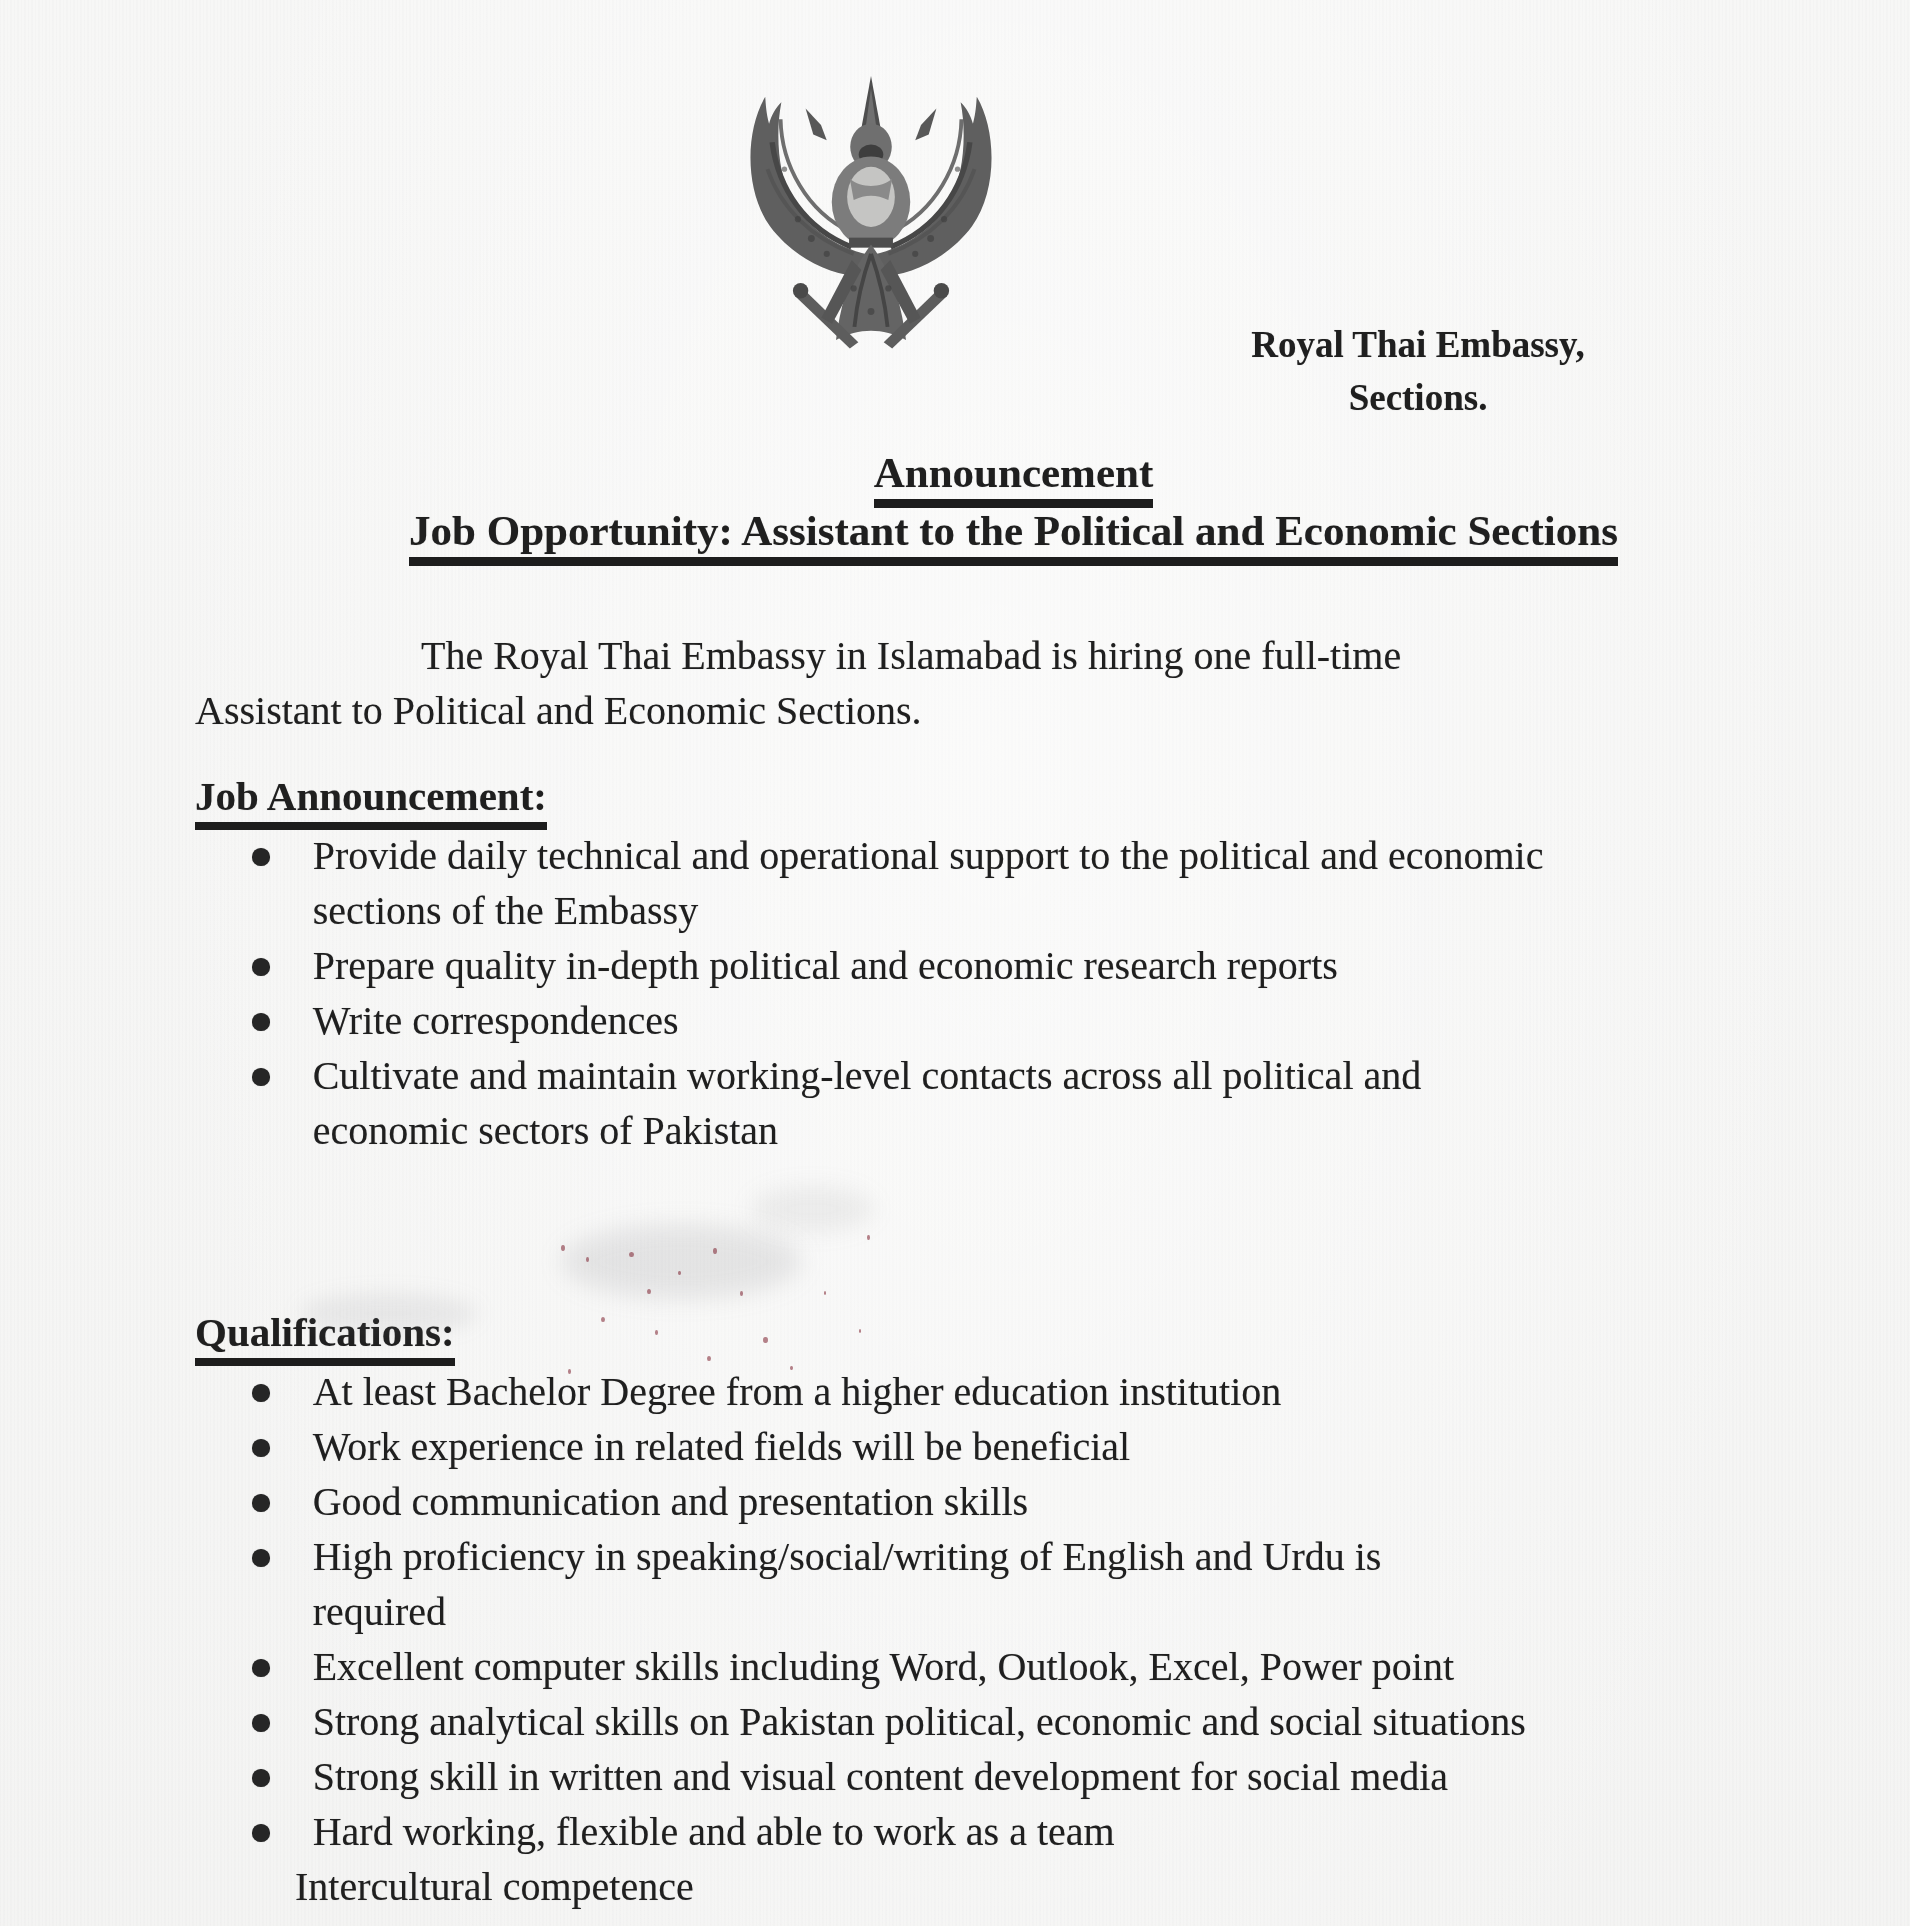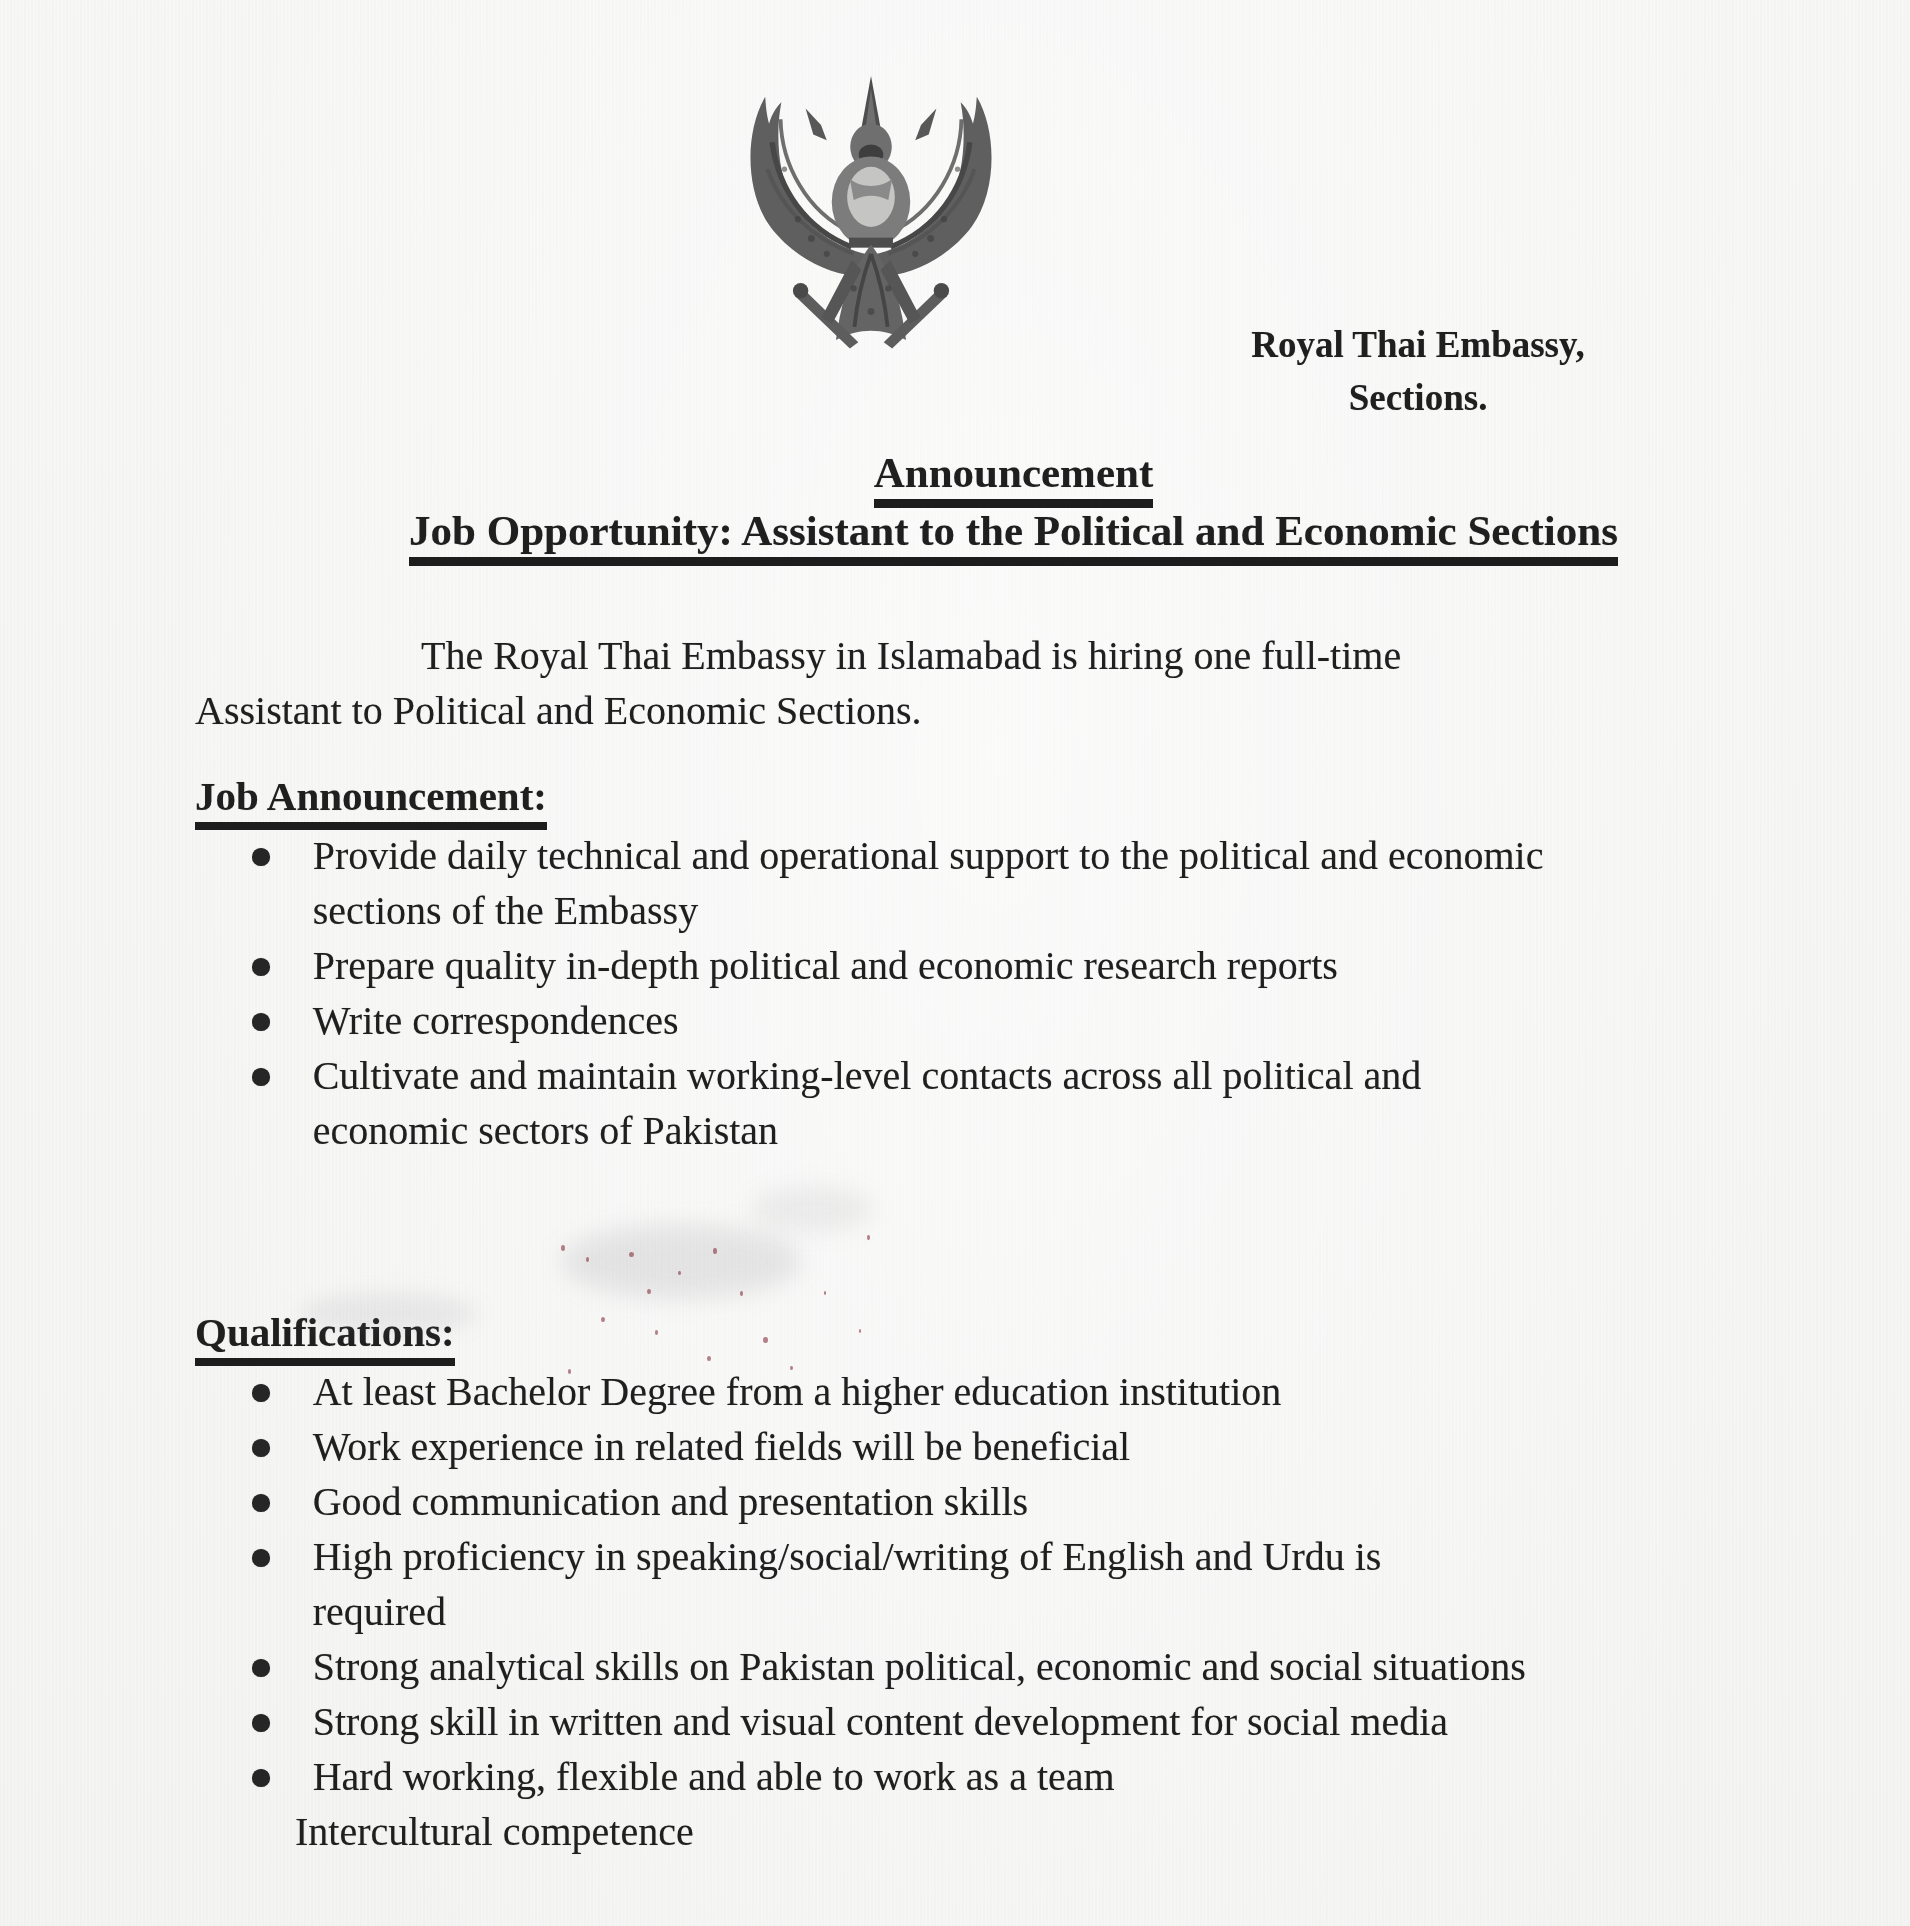--- a/index.html
+++ b/index.html
@@ -175,20 +175,26 @@
     <div class="bullet">
       <span class="dot"></span>
       <div class="btext">
         <div class="line">High proficiency in speaking/social/writing of English and Urdu is</div>
         <div class="line">required</div>
       </div>
     </div>
     <div class="bullet">
       <span class="dot"></span>
       <div class="btext">
+        <div class="line">Excellent computer skills including Word, Outlook, Excel, Power point</div>
+      </div>
+    </div>
+    <div class="bullet">
+      <span class="dot"></span>
+      <div class="btext">
         <div class="line">Strong analytical skills on Pakistan political, economic and social situations</div>
       </div>
     </div>
     <div class="bullet">
       <span class="dot"></span>
       <div class="btext">
         <div class="line">Strong skill in written and visual content development for social media</div>
       </div>
     </div>
     <div class="bullet">

